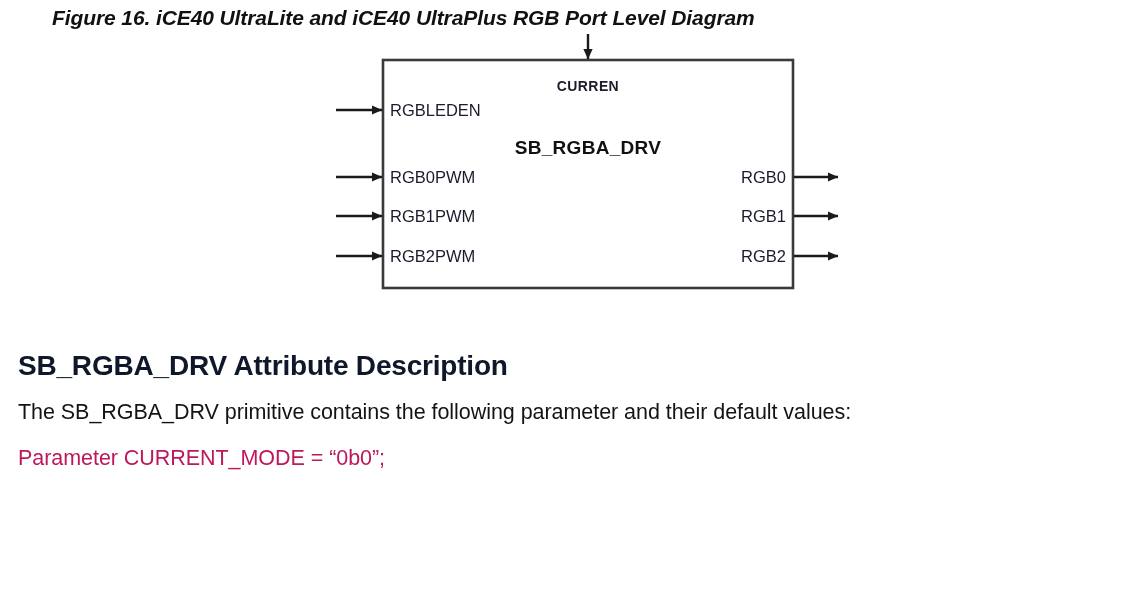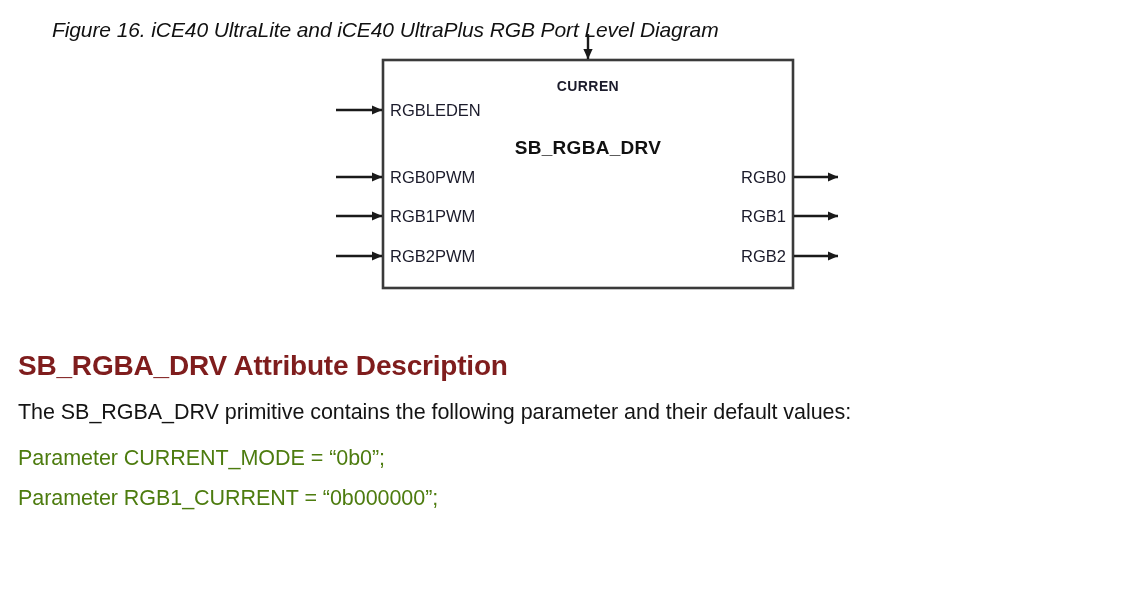--- a/index.html
+++ b/index.html
@@ -15,23 +15,23 @@
     overflow: hidden;
     font-family: "Liberation Sans", sans-serif;
     color: #111111;
     -webkit-font-smoothing: antialiased;
   }
 
   
   .figure-title {
     position: absolute;
     left: 52px;
-    top: 18px;
+    top: 6px;
     font-size: 21px;
-    font-weight: normal;
+    font-weight: bold;
     font-style: italic;
     color: #111111;
     letter-spacing: -0.1px;
     white-space: nowrap;
   }
 
   
   .diagram {
     position: absolute;
     left: 0;
@@ -77,21 +77,21 @@
     letter-spacing: 0.4px;
   }
 
   
   .section-heading {
     position: absolute;
     left: 18px;
     top: 327px;
     font-size: 28px;
     font-weight: bold;
-    color: #7f1d1d;
+    color: #0f172a;
     letter-spacing: -0.2px;
     white-space: nowrap;
   }
   .intro-line {
     position: absolute;
     left: 18px;
     top: 378px;
     font-size: 21.5px;
     color: #141414;
     letter-spacing: -0.05px;
@@ -99,21 +99,21 @@
   }
   .param-list {
     position: absolute;
     left: 18px;
     top: 438px;
     width: 1100px;
   }
   .param-line {
     font-size: 21.5px;
     line-height: 40px;
-    color: #4d7c0f;
+    color: #be185d;
     letter-spacing: -0.05px;
     white-space: nowrap;
   }
 </style>
 </head>
 <body>
 
 <div class="figure-title">Figure 16. iCE40 UltraLite and iCE40 UltraPlus RGB Port Level Diagram</div>
 
 <div class="diagram">
@@ -155,14 +155,13 @@
     <text class="port-label right" x="786" y="262">RGB2</text>
   </svg>
 </div>
 
 <h2 class="section-heading">SB_RGBA_DRV Attribute Description</h2>
 
 <p class="intro-line">The SB_RGBA_DRV primitive contains the following parameter and their default values:</p>
 
 <div class="param-list">
   <div class="param-line">Parameter CURRENT_MODE = “0b0”;</div>
-  <div class="param-line">Parameter RGB1_CURRENT = “0b000000”;</div>
 </div>
 
 </body></html>

